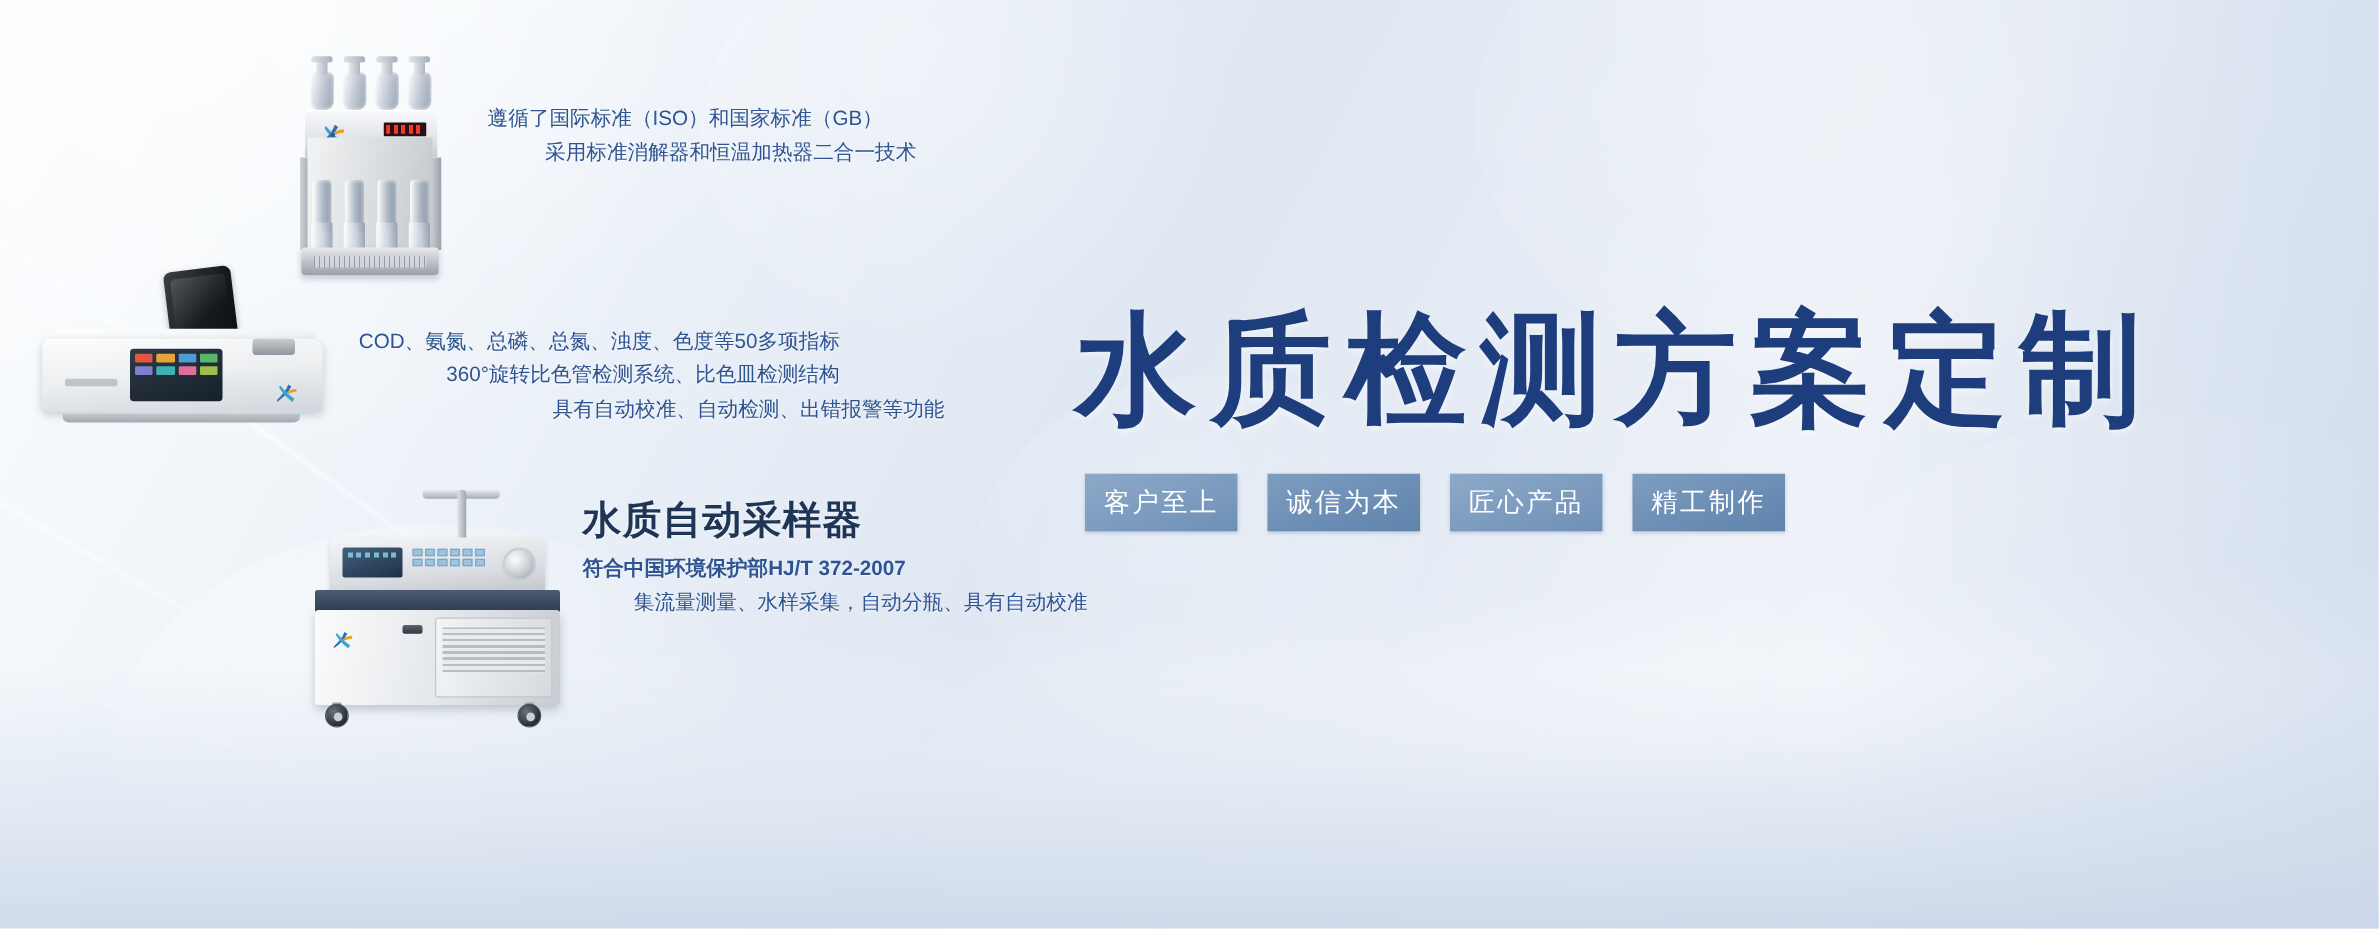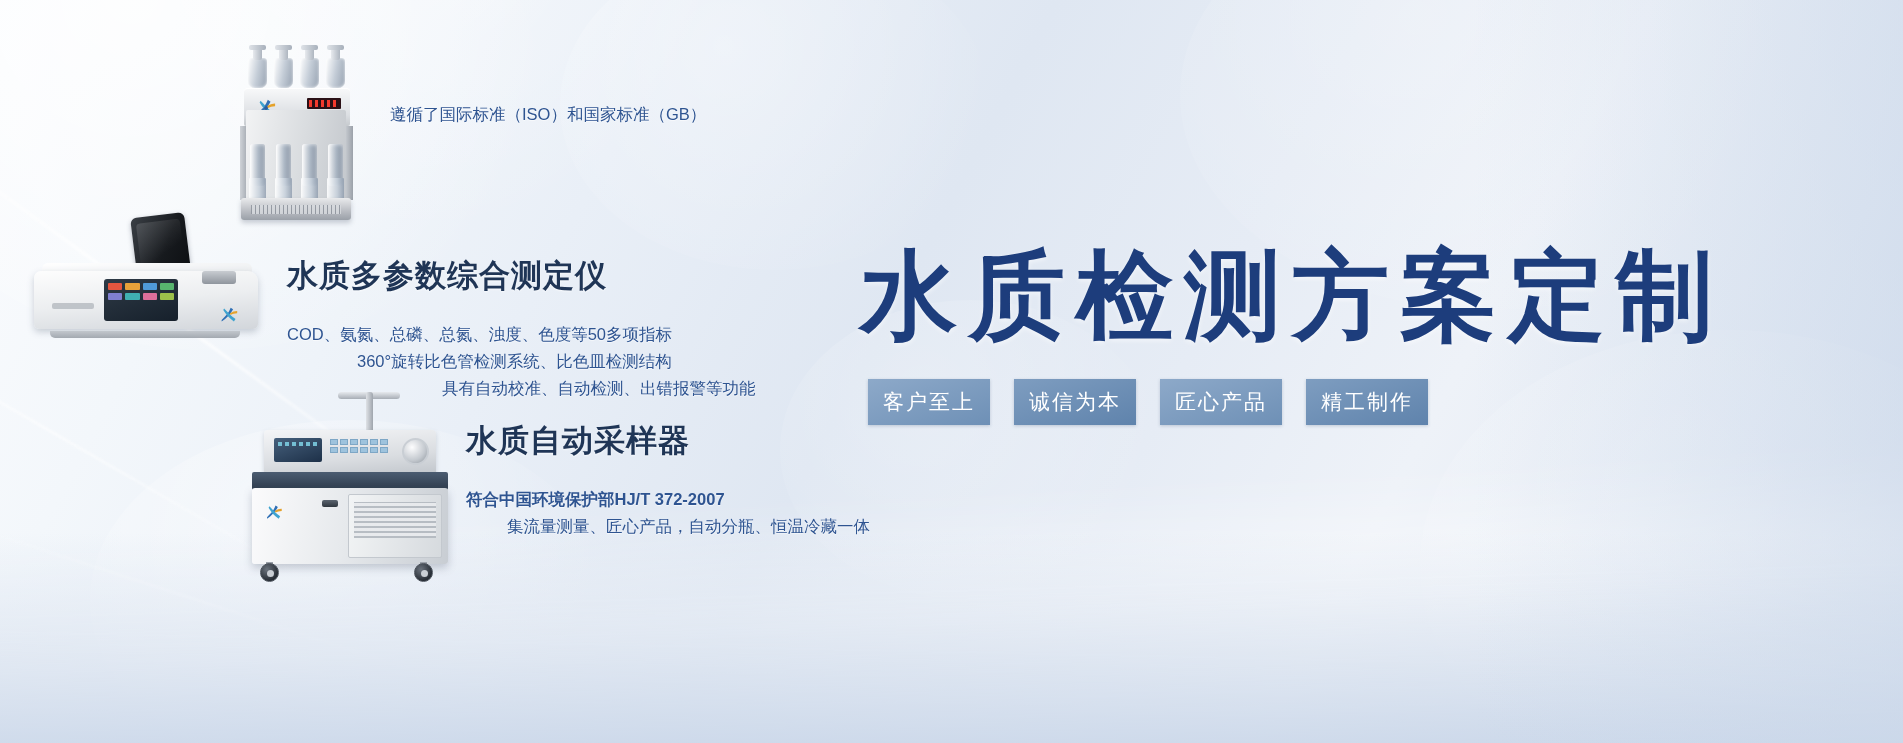--- a/index.html
+++ b/index.html
@@ -77,42 +77,42 @@
   .product { position:absolute; }
   .product .ptitle {
     color:#1f3556;
     font-weight:bold;
     font-size:31px;
     letter-spacing:1px;
     white-space:nowrap;
     text-shadow:0 1px 2px rgba(255,255,255,.7);
   }
   .product .plines {
-    margin-top:24px;
+    margin-top:5px;
     color:#2e5491;
     font-size:16.5px;
     line-height:27px;
     white-space:nowrap;
   }
   .plines div { text-shadow:0 1px 1px rgba(255,255,255,.65); }
 
   
   #prod1 { left:390px; top:77px; }
   #prod1 .plines div:nth-child(1) { padding-left:0px; }
   #prod1 .plines div:nth-child(2) { padding-left:46px; }
   #prod1 .plines div:nth-child(3) { padding-left:19px; }
 
   
   #prod2 { left:287px; top:255px; }
   #prod2 .plines div:nth-child(1) { padding-left:0px; }
   #prod2 .plines div:nth-child(2) { padding-left:70px; }
   #prod2 .plines div:nth-child(3) { padding-left:155px;font-family:Liberation Serif, serif; }
 
   
-  #prod3 { left:466px; top:420px; }
+  #prod3 { left:466px; top:395px; }
   #prod3 .plines div:nth-child(1) { padding-left:0px;font-weight:bold; }
   #prod3 .plines div:nth-child(2) { padding-left:41px; }
   #prod3 .plines div:nth-child(3) { padding-left:18px; }
 
   
   #headline {
     position:absolute;
     left:20px;
     top:232px;
     width:1010px;
@@ -442,20 +442,21 @@
       <div class="vial v3"></div>
       <div class="vial v4"></div>
       <div class="base">
           <span class="vent"></span>
         </div>
     </div>
 
     <div class="product" id="prod1">
       <div class="plines">
         <div>遵循了国际标准（ISO）和国家标准（GB）</div>
+        <div>采用标准消解器和恒温加热器二合一技术</div>
       </div>
     </div>
 
     <div class="art" id="art2">
       <div class="lid"></div>
       <div class="deck"></div>
       <div class="chassis"></div>
       <div class="well"></div>
       <div class="screen">
         <span class="grid">
@@ -475,21 +476,20 @@
         <svg class="logo-glyph" viewBox="0 0 24 22" aria-hidden="true">
           <path d="M3 17 C8 12 12 8 14 2 L17 4 C14 10 9 15 3 19 Z" fill="#2f6fb5"></path>
           <path d="M6 3 C10 7 14 12 20 16 L18 19 C12 15 8 10 5 5 Z" fill="#3fa3cf"></path>
           <path d="M13 9 C16 7 19 6 22 6 L22 9 C19 9 16 10 14 11 Z" fill="#e5a22b"></path>
         </svg>
       </span>
       <div class="feet"></div>
     </div>
 
     <div class="product" id="prod2">
-      <div class="ptitle">水质多参数综合测定仪</div>
       <div class="plines">
         <div>COD、氨氮、总磷、总氮、浊度、色度等50多项指标</div>
         <div>360°旋转比色管检测系统、比色皿检测结构</div>
         <div>具有自动校准、自动检测、出错报警等功能</div>
       </div>
     </div>
 
     <div class="art" id="art3">
       <div class="handle-top"></div>
       <div class="handle-bar"></div>
@@ -529,21 +529,21 @@
       <div class="leg ll"></div>
       <div class="leg lr"></div>
       <div class="wheel wl"></div>
       <div class="wheel wr"></div>
     </div>
 
     <div class="product" id="prod3">
       <div class="ptitle">水质自动采样器</div>
       <div class="plines">
         <div>符合中国环境保护部HJ/T 372-2007</div>
-        <div>集流量测量、匠心产品，自动分瓶、恒温冷藏一体</div>
+        <div>集流量测量、水样采集，自动分瓶、具有自动校准</div>
       </div>
     </div>
 
   </div>
 
   <div class="right-col">
 
     <div id="badges">
       <div class="badge">
         <span>客户至上</span>

